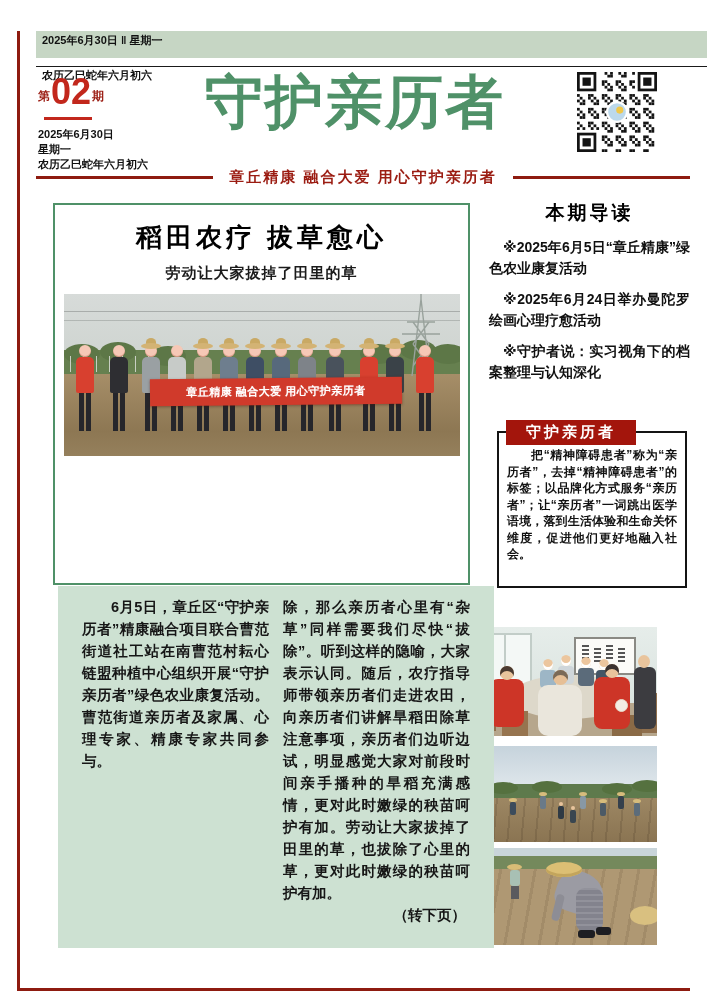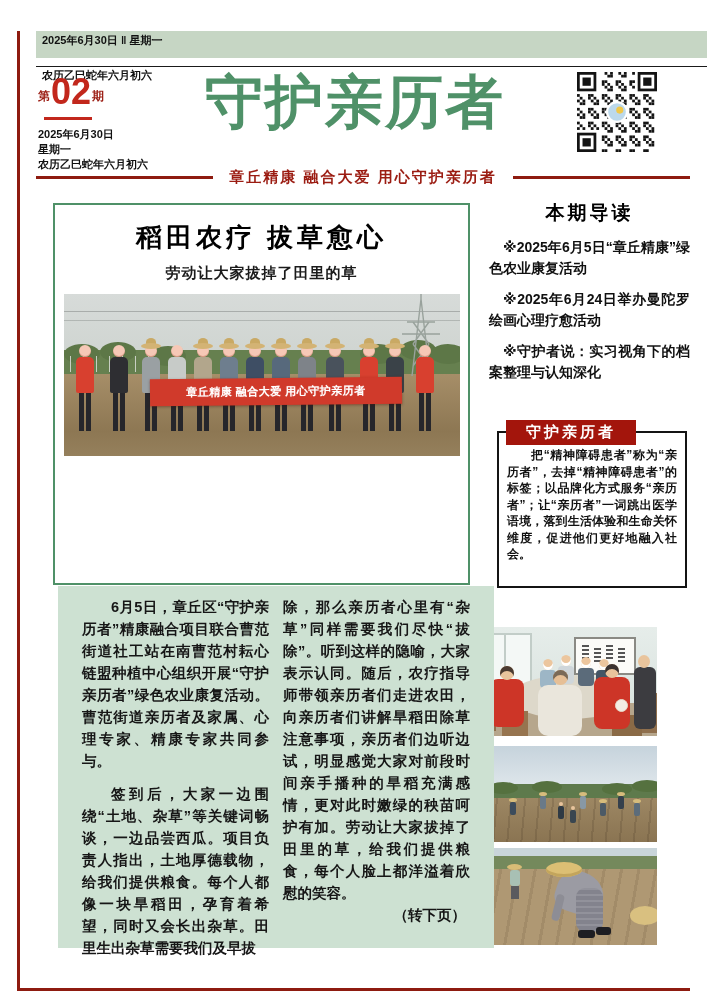--- a/index.html
+++ b/index.html
@@ -496,20 +496,19 @@
       <div style="position: absolute; left: 72px; top: 46px; width: 8px; height: 27px; background: rgb(141, 141, 149); transform: rotate(14deg); border-radius: 4px;"></div>
       <div style="position: absolute; left: 94px; top: 40px; width: 27px; height: 44px; background: repeating-linear-gradient(rgba(255, 255, 255, 0.12) 0px, rgba(255, 255, 255, 0.12) 2px, transparent 2px, transparent 6px) rgb(131, 131, 141); border-radius: 9px;"></div>
       <div style="position: absolute; left: 96px; top: 82px; width: 17px; height: 8px; background: rgb(30, 30, 34); border-radius: 3px;"></div>
       <div style="position: absolute; left: 114px; top: 79px; width: 15px; height: 8px; background: rgb(30, 30, 34); border-radius: 3px;"></div>
       <div style="position: absolute; left: 148px; top: 58px; width: 30px; height: 19px; border-radius: 50%; background: rgb(217, 192, 128);"></div>
     </div>
 
   <section class="story">
     <div class="story-col">
       <p class="indent">6月5日，章丘区“守护亲历者”精康融合项目联合曹范街道社工站在南曹范村耘心链盟种植中心组织开展“守护亲历者”绿色农业康复活动。曹范街道亲历者及家属、心理专家、精康专家共同参与。</p>
-      <p class="indent gap">签到后，大家一边围绕“土地、杂草”等关键词畅谈，一边品尝西瓜。项目负责人指出，土地厚德载物，给我们提供粮食。每个人都像一块旱稻田，孕育着希望，同时又会长出杂草。田里生出杂草需要我们及早拔</p>
     </div>
     <div class="story-col">
-      <p>除，那么亲历者心里有“杂草”同样需要我们尽快“拔除”。听到这样的隐喻，大家表示认同。随后，农疗指导师带领亲历者们走进农田，向亲历者们讲解旱稻田除草注意事项，亲历者们边听边试，明显感觉大家对前段时间亲手播种的旱稻充满感情，更对此时嫩绿的秧苗呵护有加。劳动让大家拔掉了田里的草，给我们提供粮食，每个人脸上都洋溢着欣慰的笑容。</p>
+      <p>除，那么亲历者心里有“杂草”同样需要我们尽快“拔除”。听到这样的隐喻，大家表示认同。随后，农疗指导师带领亲历者们走进农田，向亲历者们讲解旱稻田除草注意事项，亲历者们边听边试，明显感觉大家对前段时间亲手播种的旱稻充满感情，更对此时嫩绿的秧苗呵护有加。劳动让大家拔掉了田里的草，也拔除了心里的草，更对此时嫩绿的秧苗呵护有加。</p>
       <p class="continued">（转下页）</p>
     </div>
   </section>
 </div>
 
 </body></html>

